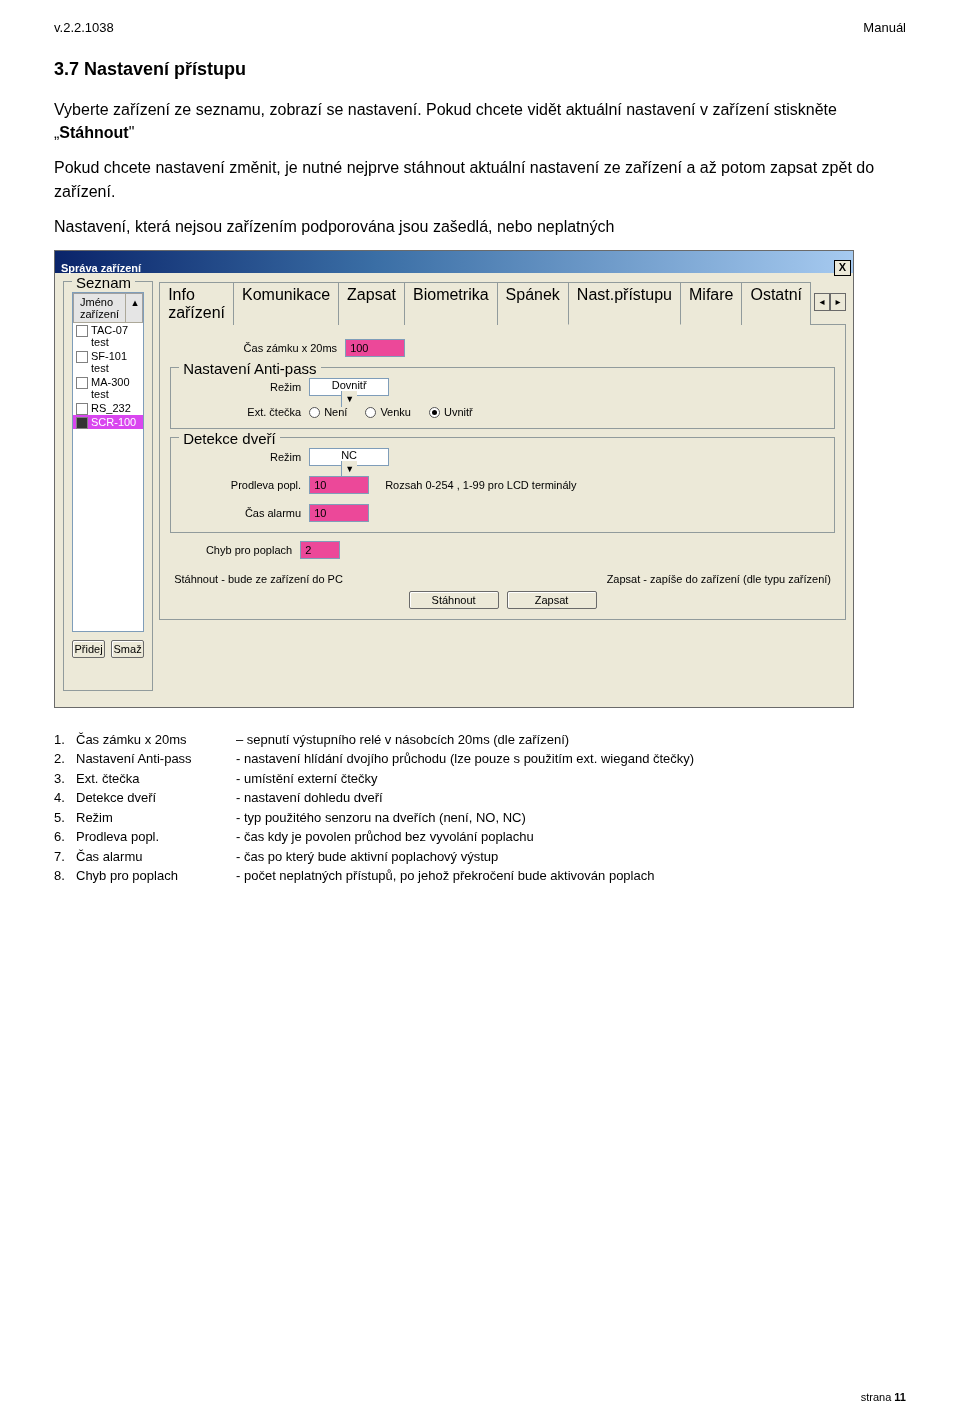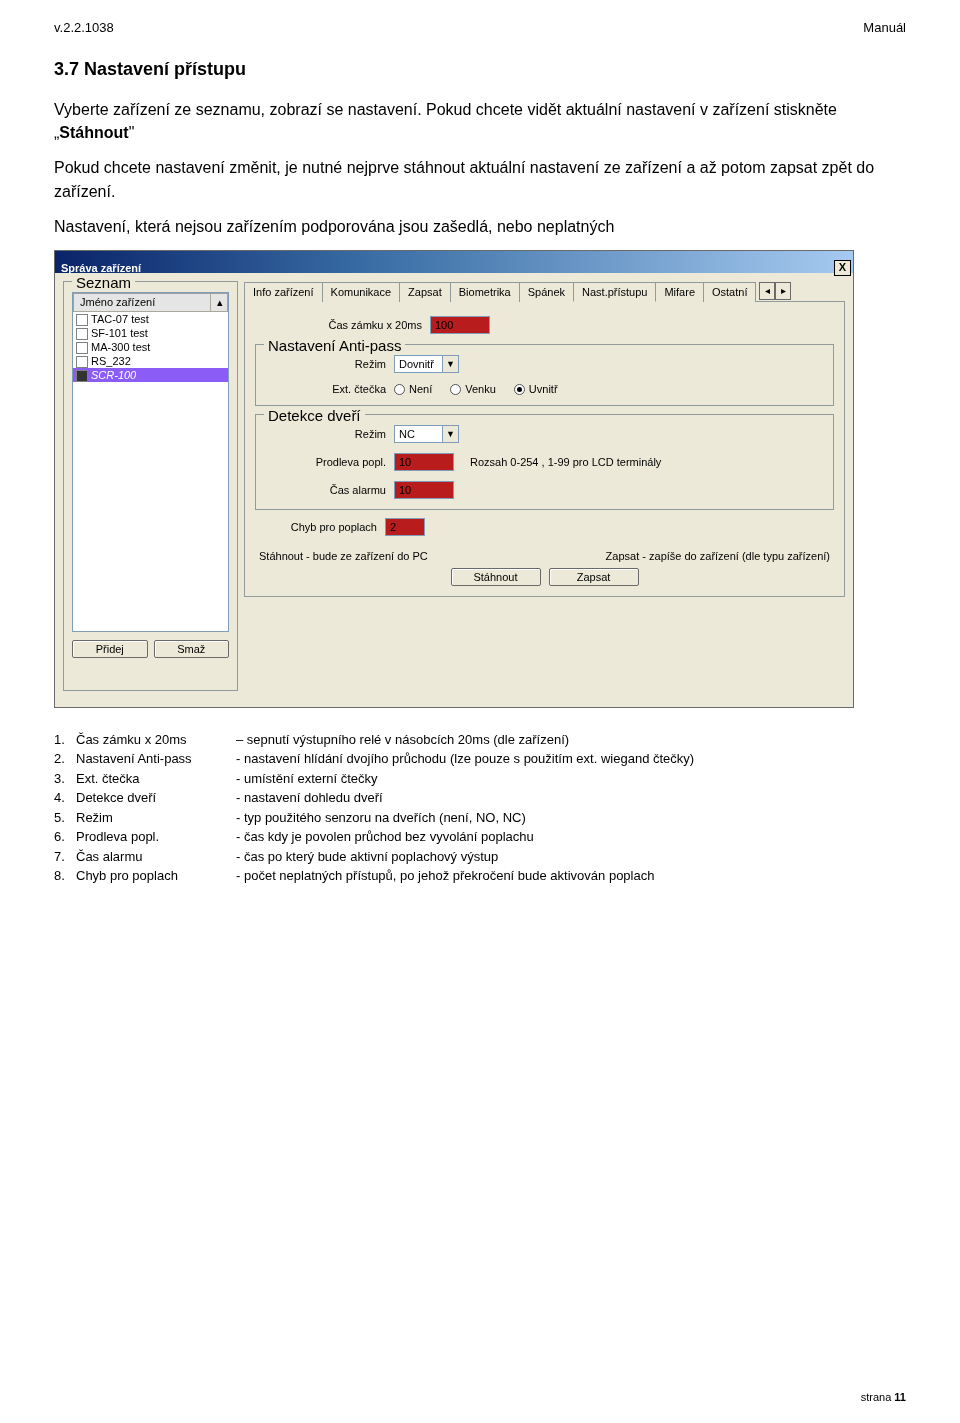--- a/index.html
+++ b/index.html
@@ -81,21 +81,21 @@
   .list-items { font-size: 11px; }
   .list-item { padding: 1px 4px 1px 18px; position: relative; }
   .list-item::before {
     content: "";
     position: absolute;
     left: 3px; top: 2px;
     width: 10px; height: 10px;
     border: 1px solid #808080;
     background: #fff;
   }
-  .list-item.selected { background: #8b5cf6; color: #fff; font-style: italic; }
+  .list-item.selected { background: #d946ef; color: #fff; }
   .list-item.selected::before { background:#333; }
   .btn-row { display: flex; gap: 6px; margin-top: 8px; }
   .xp-button {
     background: #ece9d8;
     border: 1px solid #6a6a6a;
     border-radius: 2px;
     padding: 2px 0;
     font-size: 11px;
     text-align: center;
     cursor: pointer;
@@ -105,54 +105,55 @@
   .tabs {
     display: flex;
     border-bottom: 1px solid #919b9c;
     gap: 0;
   }
   .tab {
     padding: 3px 8px;
     border: 1px solid #919b9c;
     border-bottom: none;
     background: #ece9d8;
-    font-size: 11px;
+    font-size: 16px;
     margin-right: -1px;
     position: relative;
     top: 1px;
     cursor: pointer;
   }
   .tab.active { background: #ece9d8; z-index: 2; border-bottom: 1px solid #ece9d8; }
   .tab-arrows { display:flex; align-items:center; margin-left:4px; gap:0;}
   .tab-arrow { width:16px; height:18px; border:1px solid #6a6a6a; background:#ece9d8; font-size:10px; text-align:center; line-height:16px; cursor:pointer;}
   .tab-content {
     border: 1px solid #919b9c;
     border-top: none;
     padding: 14px 10px 10px 10px;
     background: #ece9d8;
   }
   .form-row { display: flex; align-items: center; margin-bottom: 10px; font-size: 11px; }
   .form-row .lbl { width: 175px; text-align: right; padding-right: 8px; }
   .form-row .lbl.narrow { width: 130px; }
   .xp-input {
-    background: #b91c1c;
+    background: #ec4899;
     border: 1px solid #7f9db9;
     height: 18px;
     padding: 1px 4px;
     font-size: 11px;
     width: 60px;
   }
   .xp-select {
     display: inline-flex;
     align-items: center;
     background: #fff;
     border: 1px solid #7f9db9;
     height: 18px;
     font-size: 11px;
-    width: 65px;
+    width: 80px;
+    flex-direction: column;
   }
   .xp-select .sel-text { flex:1; padding: 0 4px; }
   .xp-select .sel-arrow { width:16px; height:100%; background:#ece9d8; border-left:1px solid #7f9db9; text-align:center; line-height:16px; font-size:9px;}
   .radio-group { display:flex; gap:18px; align-items:center; }
   .radio { display:flex; align-items:flex-end; gap:4px; }
   .radio .dot { width:11px; height:11px; border:1px solid #555; border-radius:50%; background:#fff; display:flex; align-items:center; justify-content:center;}
   .radio.checked .dot::after { content:""; width:5px; height:5px; background:#000; border-radius:50%;}
   .helper-text { font-size:11px; margin-left:16px; }
   .bottom-row { display:flex; justify-content:space-between; font-size:11px; margin-top:14px; padding: 0 4px;}
   .bottom-buttons { display:flex; justify-content:center; gap:8px; margin-top:6px;}

